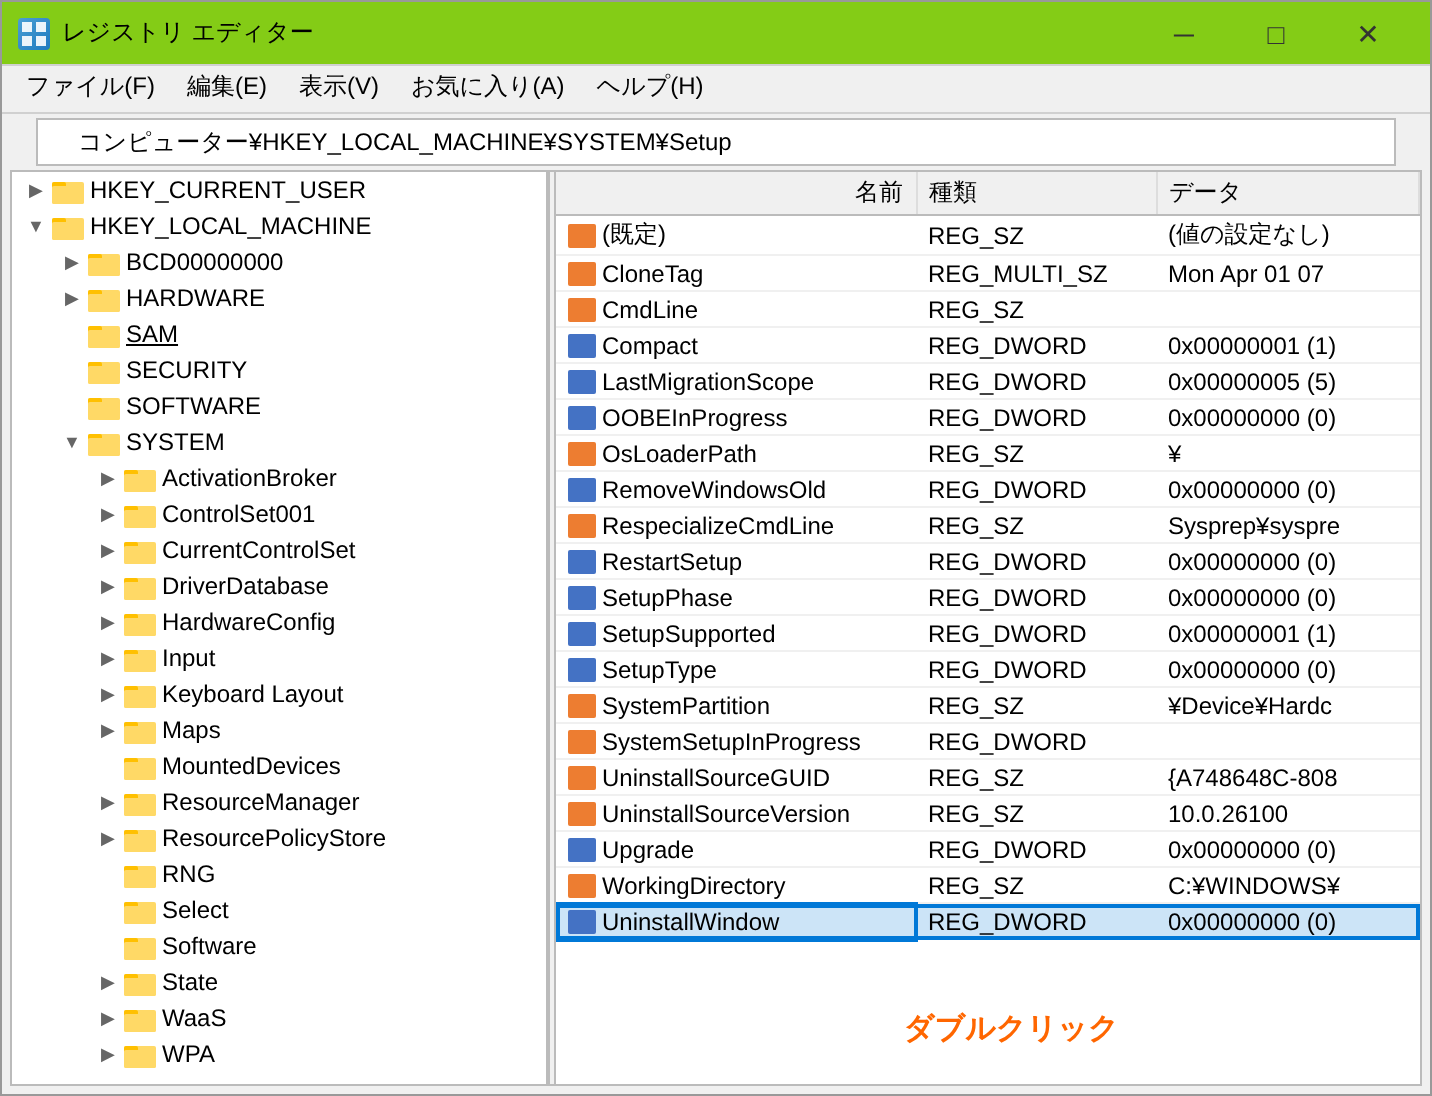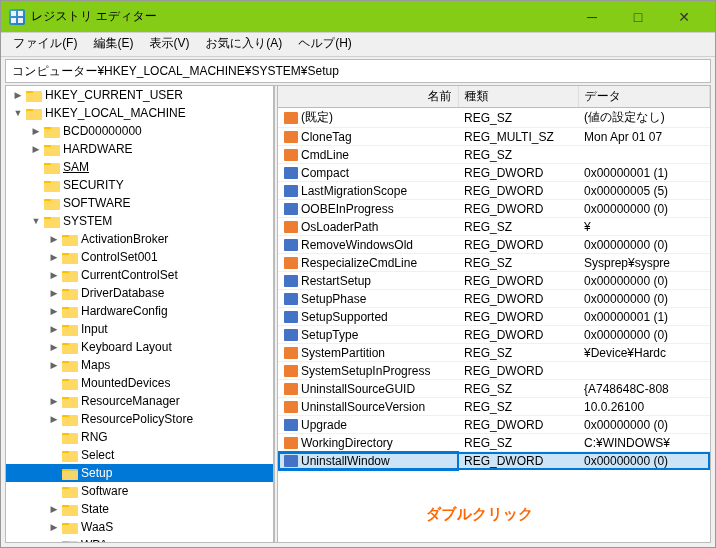--- a/index.html
+++ b/index.html
@@ -71,24 +71,24 @@
     }
     .menu-item {
       padding: 2px 8px;
       cursor: pointer;
       font-size: 12px;
     }
     .breadcrumb-bar {
       height: 24px;
       background: white;
       border: 1px solid #bbb;
-      margin: 2px 4px;
+      margin: 2px 17px;
       display: flex;
       align-items: center;
-      padding: 0 6px;
+      padding: 0 20px;
       font-size: 12px;
     }
     .main-area {
       display: flex;
       flex: 1;
       overflow: hidden;
       margin: 0 4px 4px 4px;
       border: 1px solid #bbb;
       background: white;
     }
@@ -456,31 +456,20 @@
         <span class="tree-folder-icon">
           <svg class="folder-svg" viewBox="0 0 16 14">
               <rect x="0" y="3" width="16" height="11" rx="1" fill="#ffd966"></rect>
               <rect x="0" y="3" width="7" height="3" rx="1" fill="#ffc000"></rect>
               <rect x="0" y="5" width="16" height="9" rx="1" fill="#ffd966"></rect>
             </svg>
         </span>
         <span class="tree-label">Select</span>
       </div>
 
-      <div class="tree-item selected" style="padding-left:40px;">
-        <span class="tree-expand" style="width:16px;display:inline-block;"></span>
-        <span class="tree-folder-icon">
-          <svg class="folder-svg" viewBox="0 0 16 14">
-              <rect x="0" y="3" width="16" height="11" rx="1" fill="#ffd966" opacity="0.8"></rect>
-              <rect x="0" y="3" width="7" height="3" rx="1" fill="#ffc000" opacity="0.8"></rect>
-              <rect x="0" y="5" width="16" height="9" rx="1" fill="#ffd966" opacity="0.8"></rect>
-            </svg>
-        </span>
-        <span class="tree-label">Setup</span>
-      </div>
 
       <div class="tree-item" style="padding-left:40px;">
         <span class="tree-expand" style="width:16px;display:inline-block;"></span>
         <span class="tree-folder-icon">
           <svg class="folder-svg" viewBox="0 0 16 14">
               <rect x="0" y="3" width="16" height="11" rx="1" fill="#ffd966"></rect>
               <rect x="0" y="3" width="7" height="3" rx="1" fill="#ffc000"></rect>
               <rect x="0" y="5" width="16" height="9" rx="1" fill="#ffd966"></rect>
             </svg>
         </span>
@@ -632,18 +621,18 @@
               <td>C:¥WINDOWS¥</td>
             </tr>
             <tr style="outline: rgb(0, 120, 215) solid 2px; outline-offset: -2px; background: rgb(204, 228, 247);">
               <td style="background: rgb(204, 228, 247); outline: rgb(0, 120, 215) solid 2px; outline-offset: -1px;"><span style="width: 14px; height: 12px; background: rgb(68, 114, 196); display: inline-block; margin-right: 3px; border-radius: 1px; vertical-align: middle;"></span><span>UninstallWindow</span></td>
               <td style="background: rgb(204, 228, 247);">REG_DWORD</td>
               <td style="background: rgb(204, 228, 247);">0x00000000 (0)</td>
             </tr>
           </tbody>
       </table>
 
-      <div style="position:absolute; bottom:18px; left:148px; z-index:10; display:flex; align-items:center; pointer-events:none;">
+      <div style="position:absolute; bottom:18px; left:174px; z-index:10; display:flex; align-items:center; pointer-events:none;">
         <span style="color:#ff6600; font-size:15px; font-weight:bold; font-family: 'MS UI Gothic', 'Meiryo', sans-serif;">ダブルクリック</span>
       </div>
     </div>
   </div>
 </div>
 
 </body></html>

